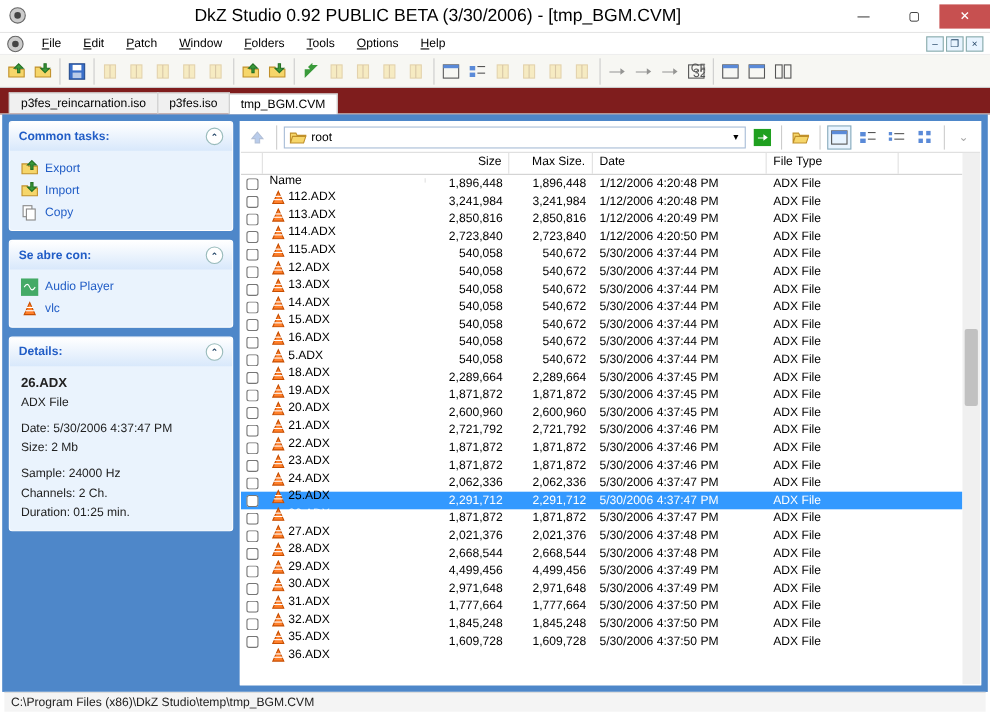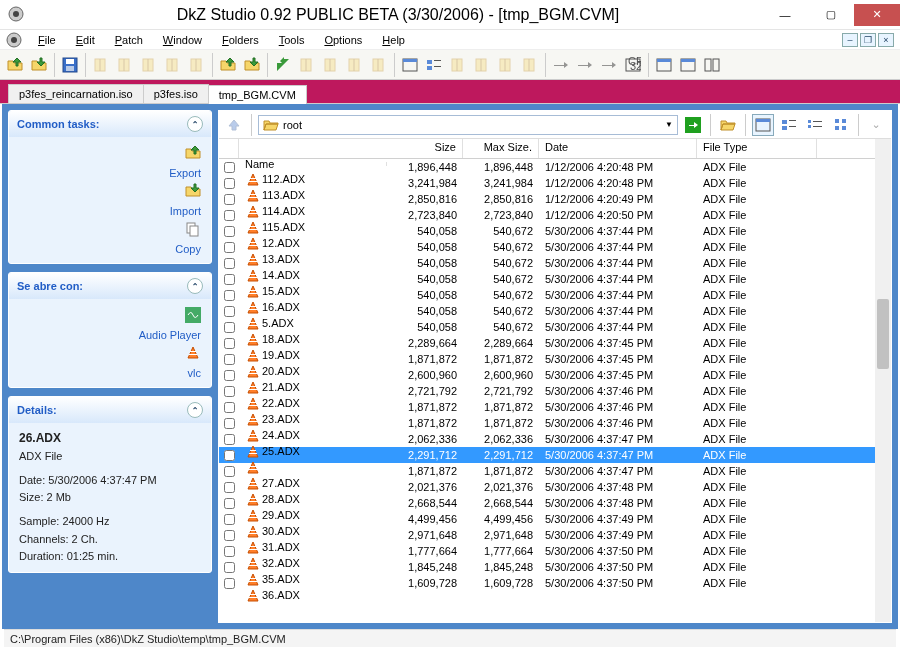--- a/index.html
+++ b/index.html
@@ -10,30 +10,30 @@
 .titlebar .winbtn { width: 46px; height: 22px; display: inline-flex; align-items: center; justify-content: center; }
 .titlebar .winbtn.close { background: #c75050; color: #fff; }
 .menubar { height: 20px; background: #fff; display: flex; align-items: center; padding-left: 28px; border-bottom: 1px solid #eee; }
 .menubar .item { padding: 2px 10px; text-decoration-color: transparent; }
 .menubar .item::first-letter { text-decoration: underline; }
 .mdi-ctrls { margin-left: auto; display: flex; gap: 2px; padding-right: 6px; }
 .mdi-ctrls span { width: 16px; height: 14px; border: 1px solid #8aa; background: #e8f4ff; display: inline-flex; align-items: center; justify-content: center; font-size: 9px; color: #246; }
 .toolbar { height: 30px; background: #f7f7f3; border-bottom: 1px solid #ccc; display: flex; align-items: center; padding: 0 4px; gap: 2px; }
 .toolbar .sep { width: 1px; height: 24px; background: #ccc; margin: 0 2px; }
 .toolbar .tb { width: 22px; height: 22px; display: inline-flex; align-items: center; justify-content: center; }
-.tabs { height: 24px; background: #be185d; display: flex; align-items: flex-end; padding-left: 8px; border-bottom: 1px solid #ccc; }
+.tabs { height: 24px; background: #7f1d1d; display: flex; align-items: flex-end; padding-left: 8px; border-bottom: 1px solid #ccc; }
 .tab { padding: 3px 10px; border: 1px solid #ccc; border-bottom: none; margin-right: -1px; background: #f0f0f0; font-size: 11px; }
 .tab.active { background: #fff; position: relative; top: 1px; }
 .client { position: absolute; top: 104px; left: 2px; right: 2px; bottom: 20px; background: #4e87c9; display: flex; padding: 6px; gap: 6px; }
 .sidebar { width: 204px; display: flex; flex-direction: column; gap: 8px; }
 .panel { background: #eaf3fd; border: 1px solid #fff; border-radius: 3px; }
 .panel-head { background: linear-gradient(#fff,#d8e8fb); padding: 5px 8px; color: #215dc6; font-weight: bold; display: flex; align-items: center; justify-content: space-between; border-radius: 3px 3px 0 0; }
 .panel-head .chev { width: 16px; height: 16px; border: 1px solid #9bb; border-radius: 50%; background: #fff; display: inline-flex; align-items: center; justify-content: center; font-size: 8px; color: #246; }
 .panel-body { padding: 6px 10px; }
-.task-link { display: flex; align-items: flex-end; gap: 6px; color: #215dc6; padding: 2px 0; flex-direction: column; }
+.task-link { display: flex; align-items: center; gap: 6px; color: #215dc6; padding: 2px 0; }
 .details-body { line-height: 1.6; color: #222; }
 .details-body .dname { font-weight: bold; font-size: 12px; }
 .main { flex: 1; background: #fff; border: 1px solid #fff; display: flex; flex-direction: column; position: relative; }
 .pathbar { height: 28px; border-bottom: 1px solid #ddd; display: flex; align-items: center; padding: 0 4px; gap: 4px; }
 .pathbar .sep { width: 1px; height: 22px; background: #ccc; margin: 0 2px; }
 .pathbar .pb { width: 22px; height: 22px; display: inline-flex; align-items: center; justify-content: center; }
 .pathbar .pb.disabled { opacity: 0.35; }
 .pathbar .combo { flex: 1; height: 20px; border: 1px solid #a7bcd6; display: flex; align-items: center; padding: 0 4px; gap: 4px; }
 .pathbar .combo .dd { margin-left: auto; font-size: 8px; }
 .list { flex: 1; overflow-y: auto; position: relative; }

